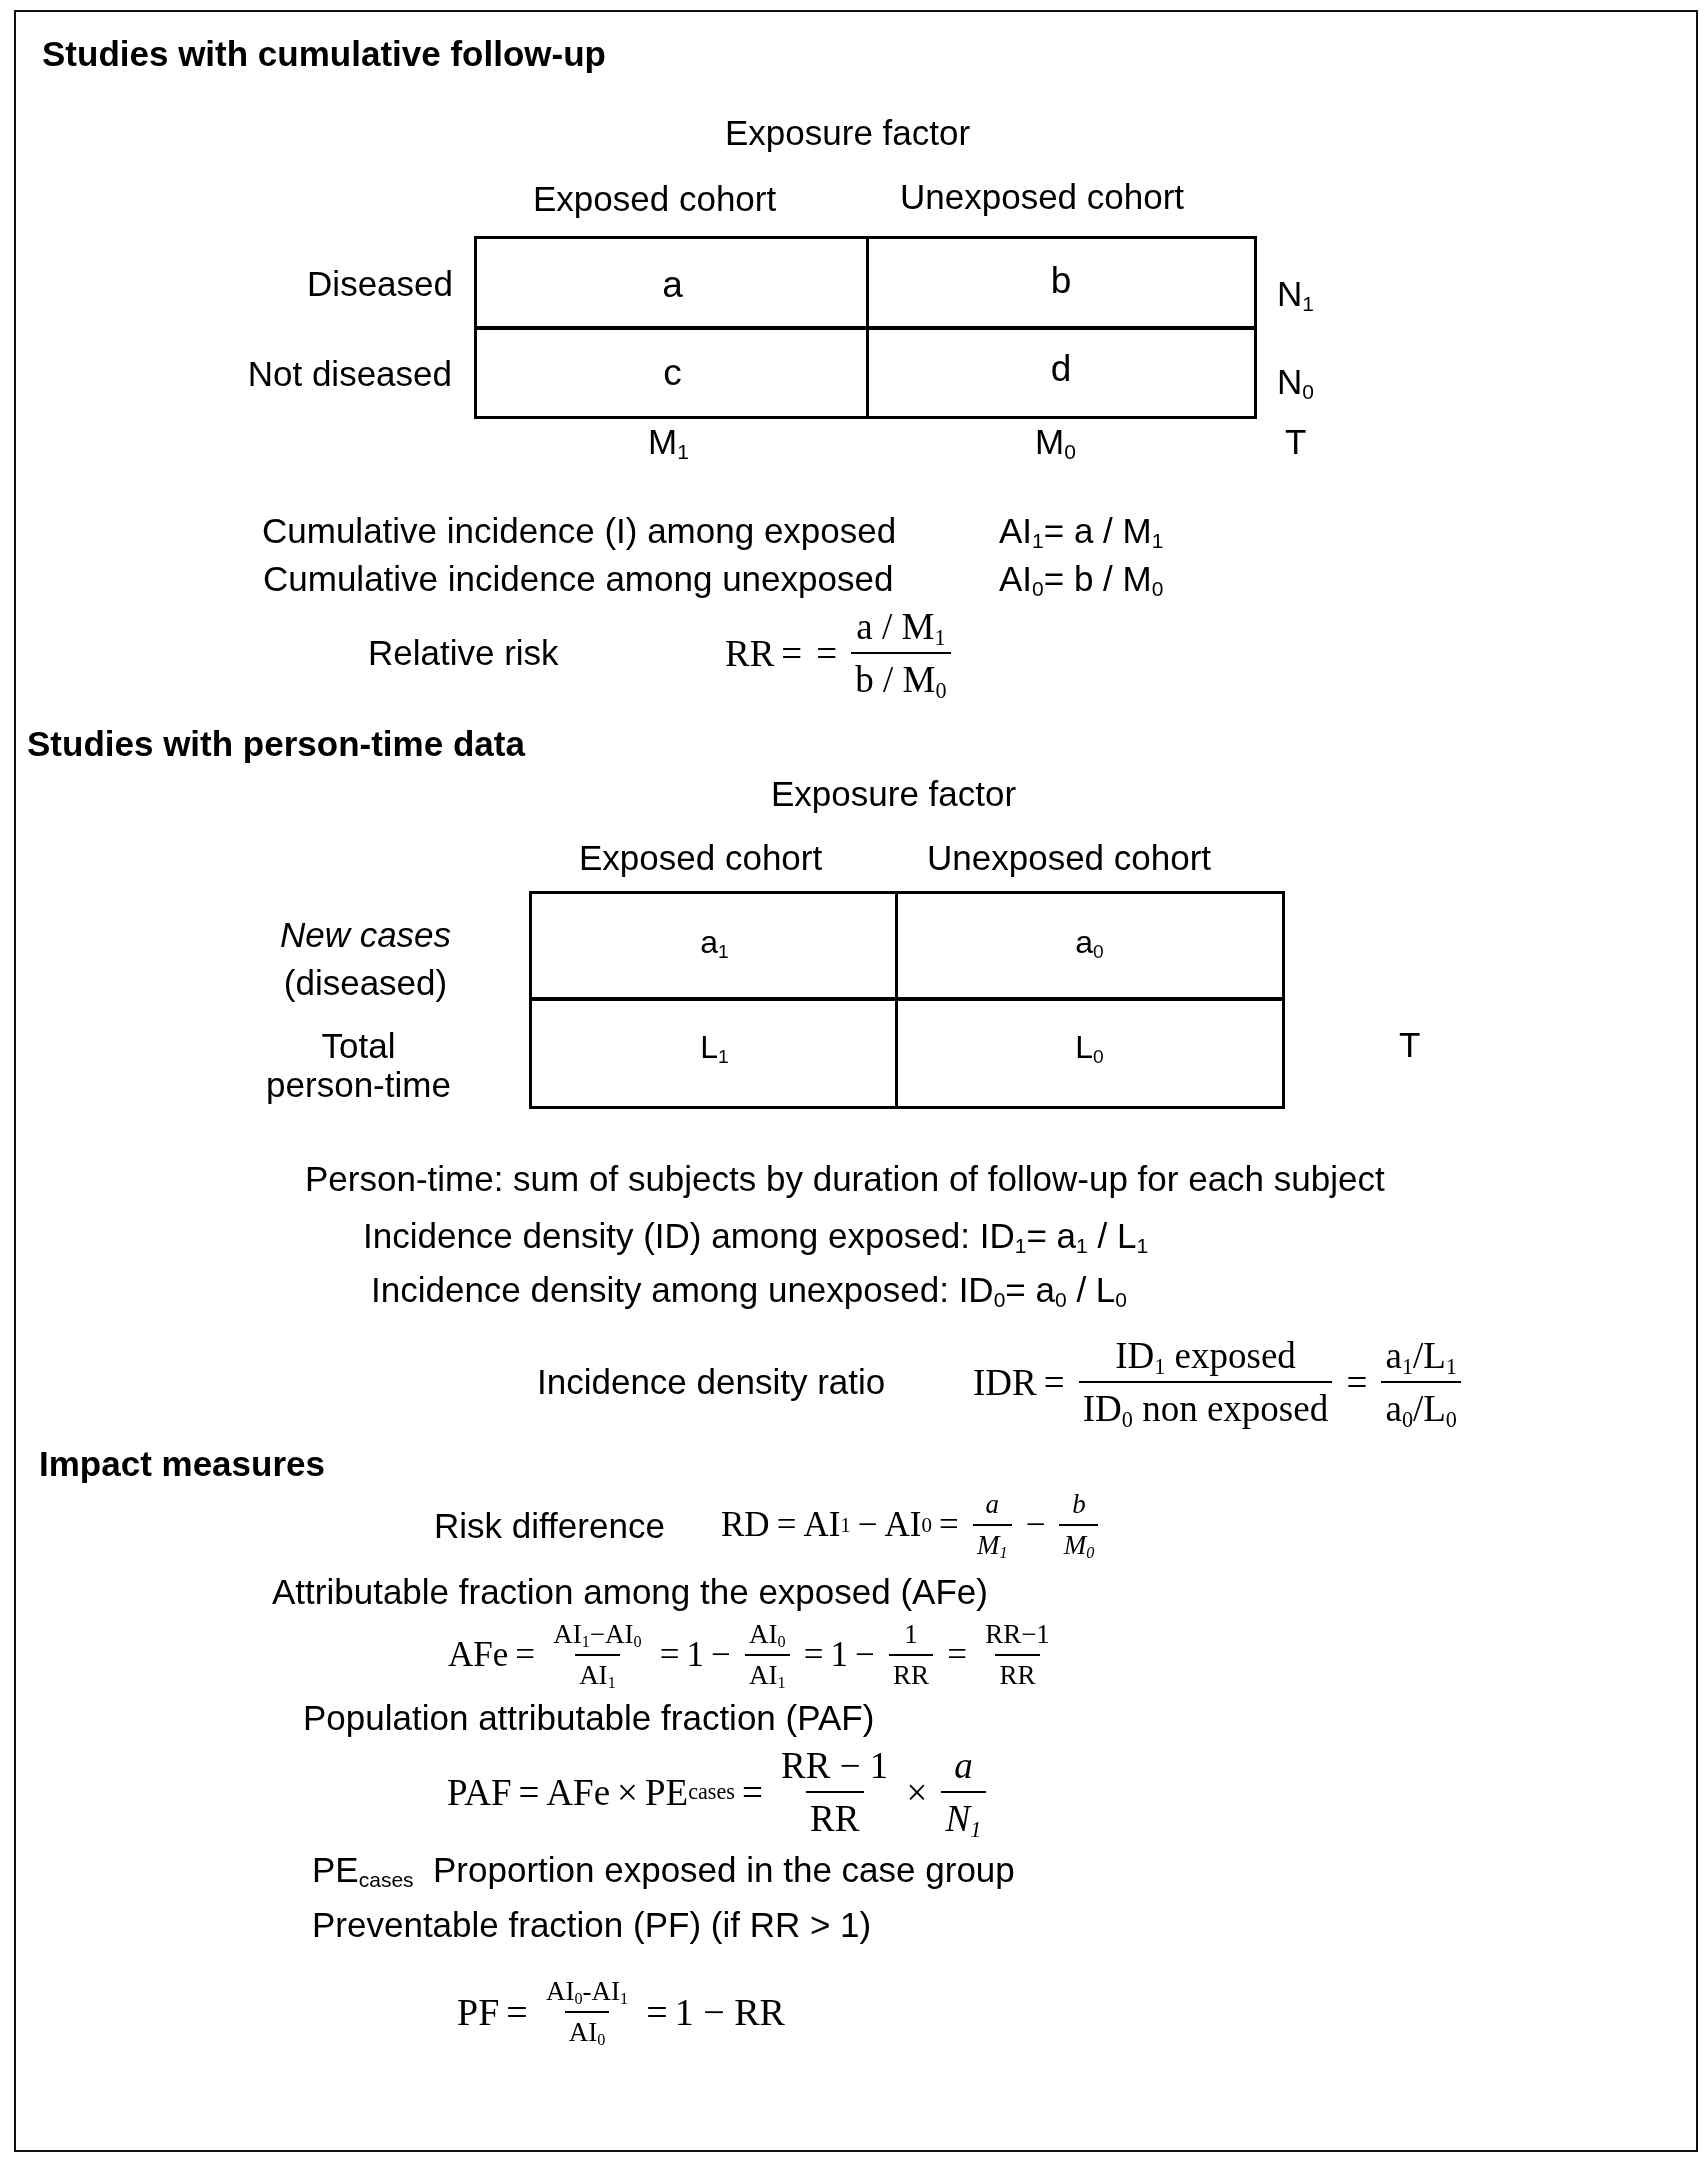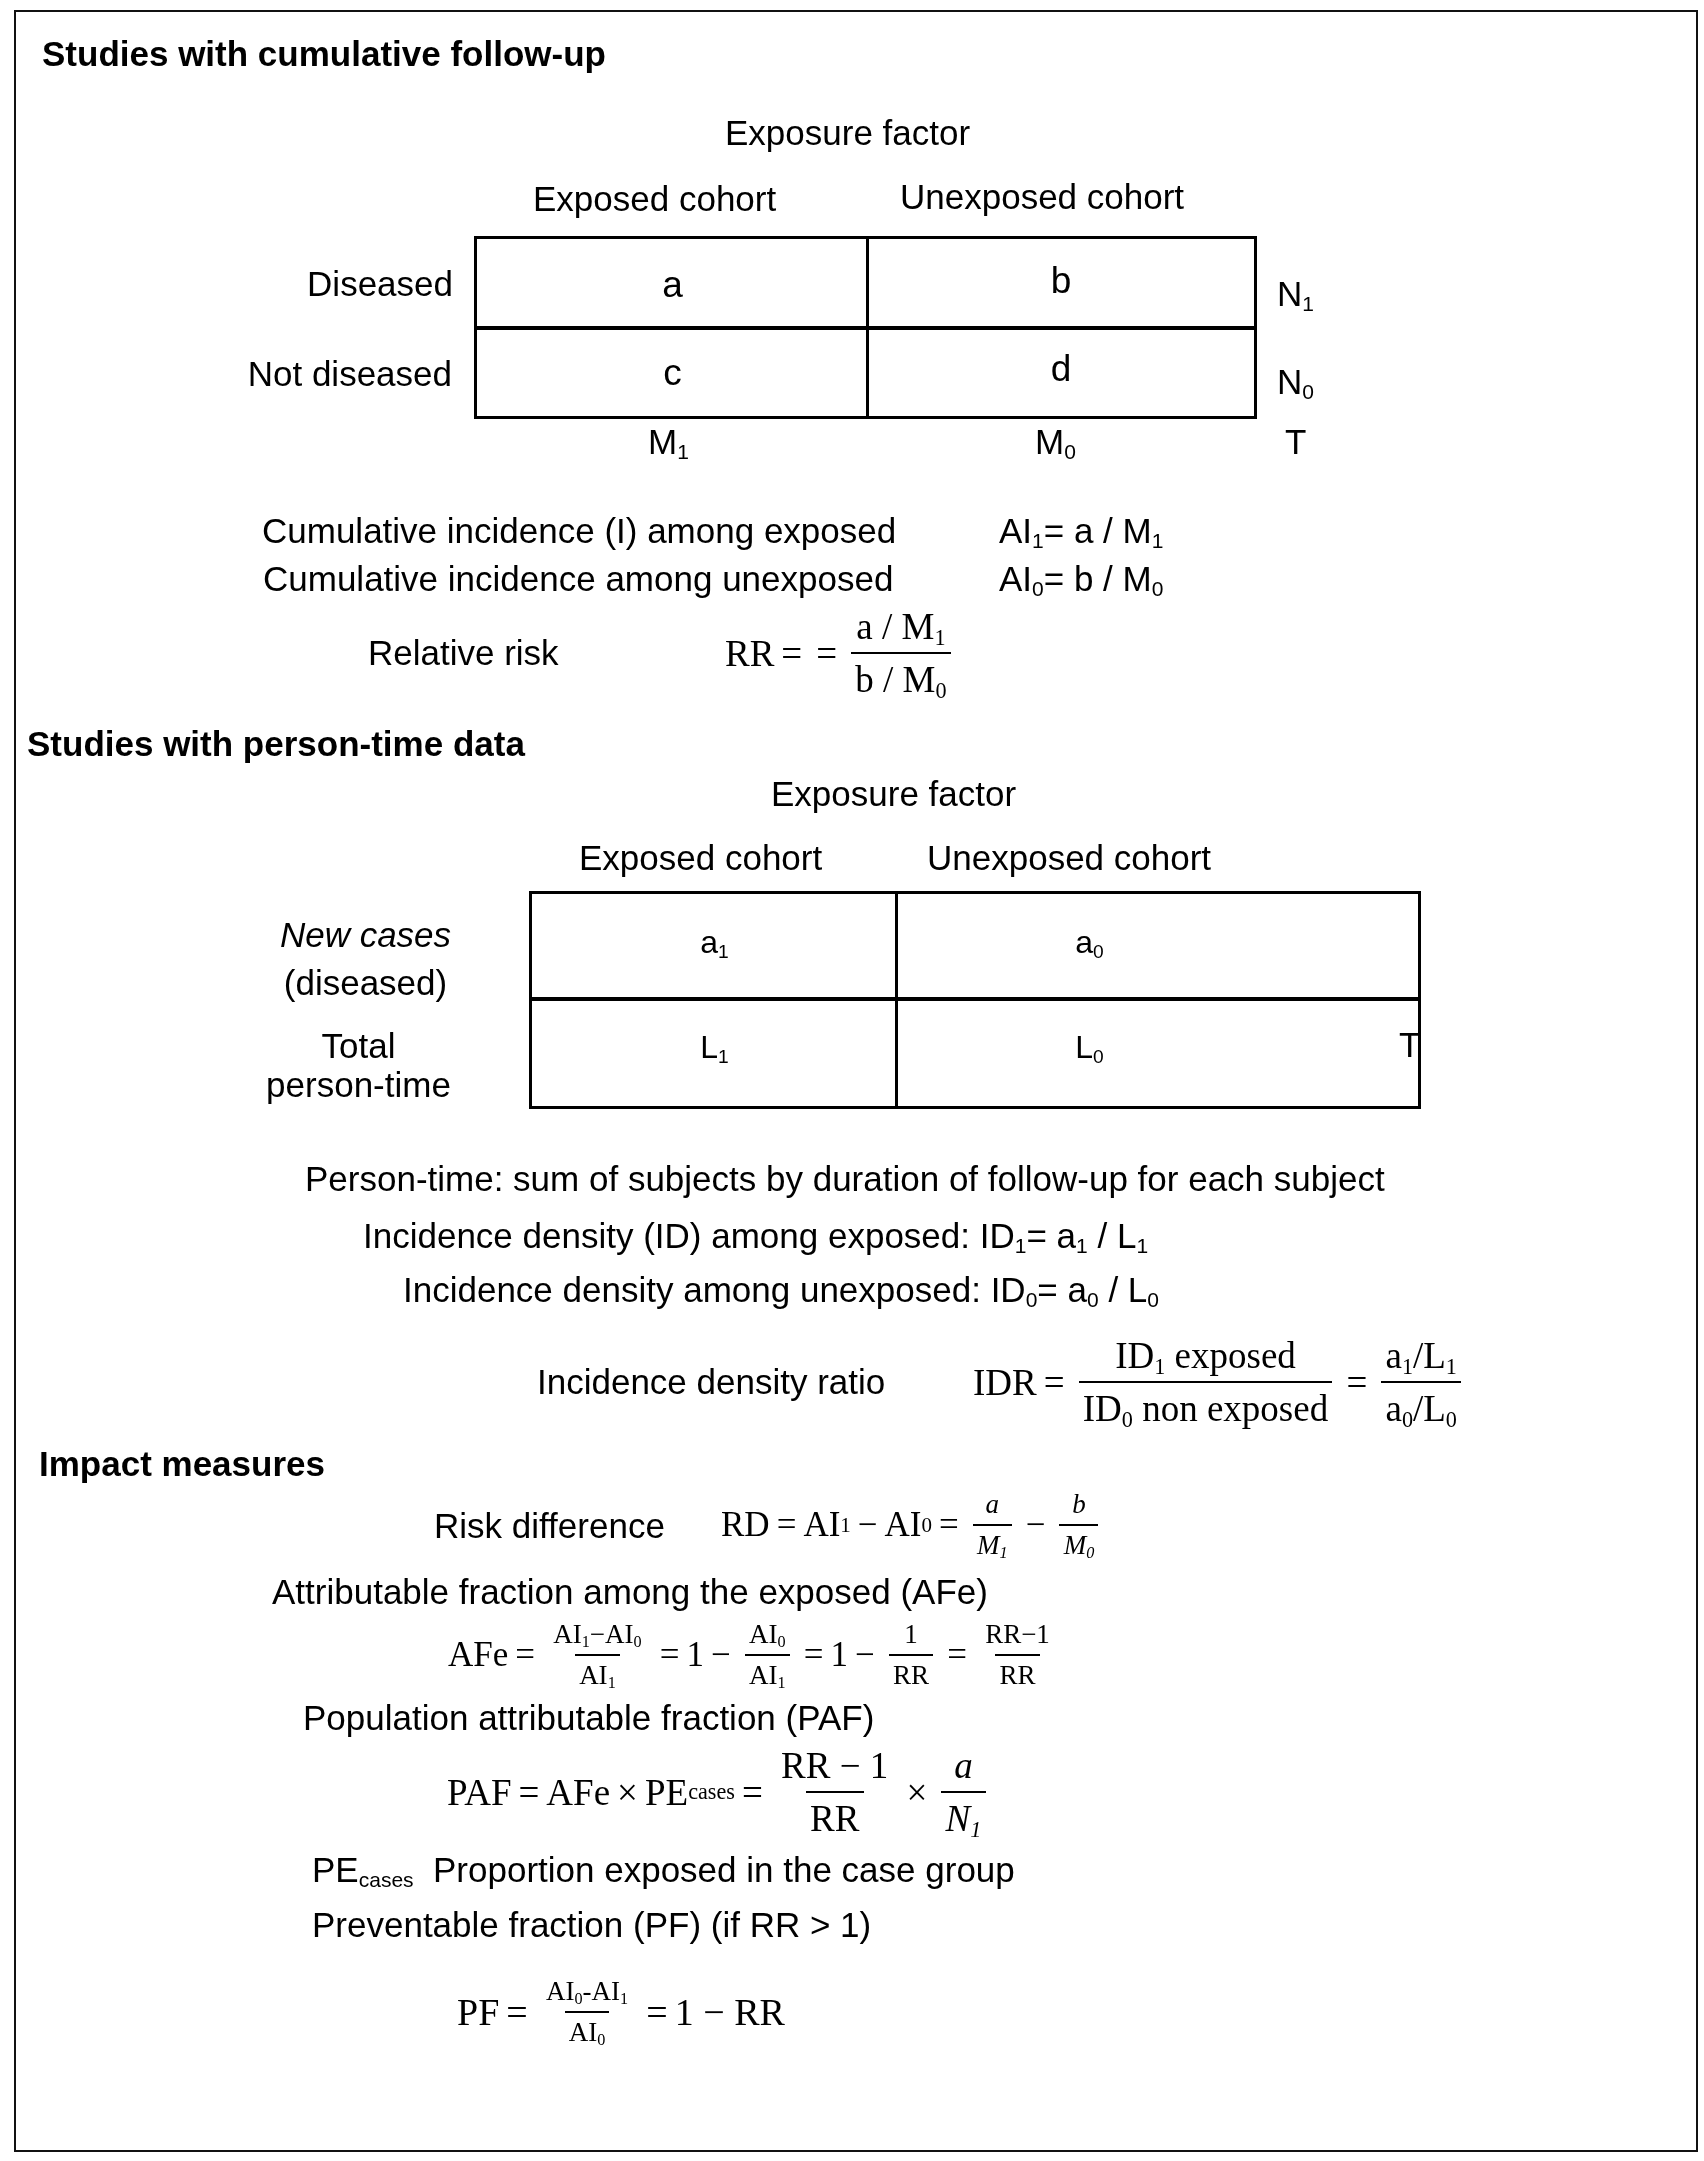--- a/index.html
+++ b/index.html
@@ -78,35 +78,35 @@
 
 <div class="abs t c" style="left:232px;top:911px;width:267px;line-height:48px;">
   <div class="it">New cases</div>
   <div>(diseased)</div>
 </div>
 <div class="abs t c" style="left:225px;top:1026px;width:267px;line-height:39px;">
   <div>Total</div>
   <div>person-time</div>
 </div>
 
-<div class="tbl" style="left:529px;top:891px;width:892px;height:218px;padding-left:12px;">
+<div class="tbl" style="left:529px;top:891px;width:756px;height:218px;padding-left:12px;">
   <div class="vline" style="left:363px;"></div>
   <div class="hline" style="top:103px;"></div>
   <div class="cell" style="left:0;width:365px;top:30px;font-size:32px;"><span>a</span><sub class="s">1</sub></div>
   <div class="cell" style="left:366px;width:383px;top:30px;font-size:32px;"><span>a</span><sub class="s">0</sub></div>
   <div class="cell" style="left:0;width:365px;top:135px;font-size:32px;"><span>L</span><sub class="s">1</sub></div>
   <div class="cell" style="left:366px;width:383px;top:135px;font-size:32px;"><span>L</span><sub class="s">0</sub></div>
 </div>
 <div class="abs t" style="left:1399px;top:1025px;">T</div>
 
 <div class="abs t" style="left:305px;top:1159px;">Person-time: sum of subjects by duration of follow-up for each subject</div>
 
 <div class="abs t" style="left:363px;top:1216px;"><span>Incidence density (ID) among exposed:</span> <span>ID</span><sub class="s">1</sub><span>= a</span><sub class="s">1</sub><span> / L</span><sub class="s">1</sub></div>
 
-<div class="abs t" style="left:371px;top:1270px;margin-left:32px;"><span>Incidence density among unexposed:</span> <span>ID</span><sub class="s">0</sub><span>= a</span><sub class="s">0</sub><span> / L</span><sub class="s">0</sub></div>
+<div class="abs t" style="left:371px;top:1270px;"><span>Incidence density among unexposed:</span> <span>ID</span><sub class="s">0</sub><span>= a</span><sub class="s">0</sub><span> / L</span><sub class="s">0</sub></div>
 
 <div class="abs t" style="left:537px;top:1362px;">Incidence density ratio</div>
 <div class="eq" style="left:942px;top:1334px;font-size:37px;margin-left:31px;">
   <span>IDR</span>
     <span class="op">=</span>
   <span class="frac">
     <span class="num"><span>ID</span><sub class="s">1</sub><span> exposed</span></span>
     <span class="den"><span>ID</span><sub class="s">0</sub><span> non exposed</span></span>
   </span>
   <span class="op">=</span>

